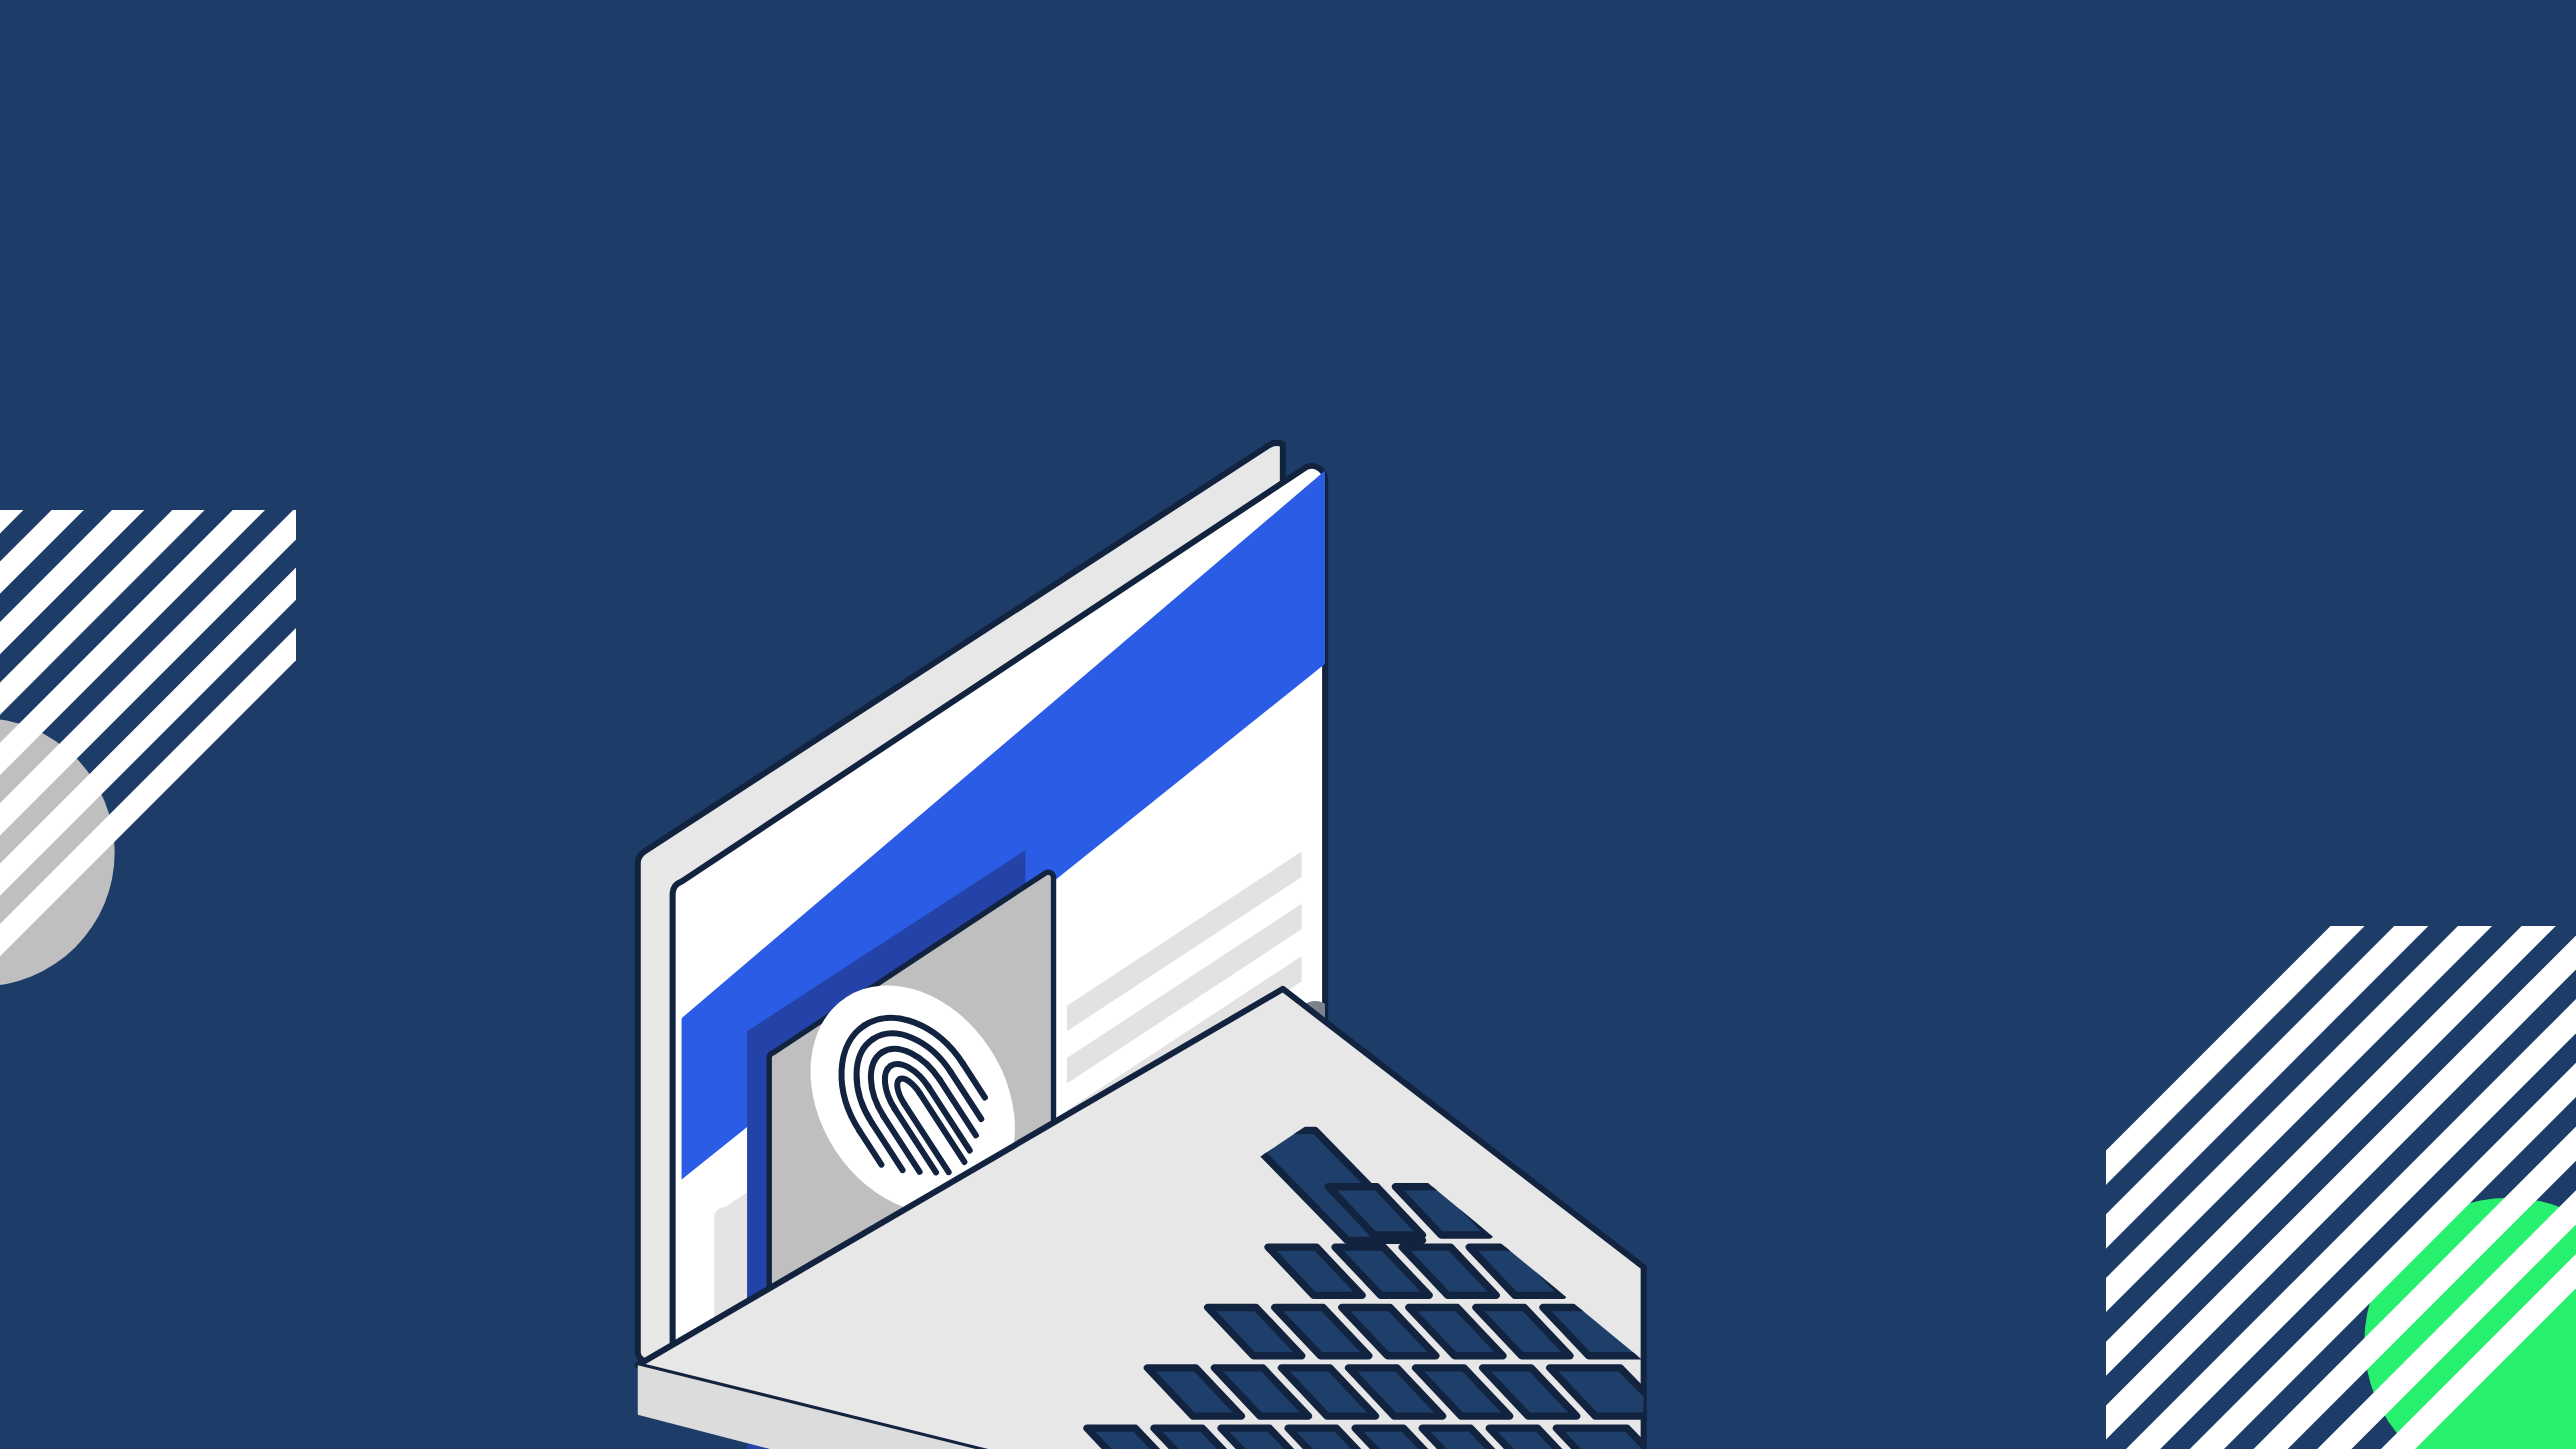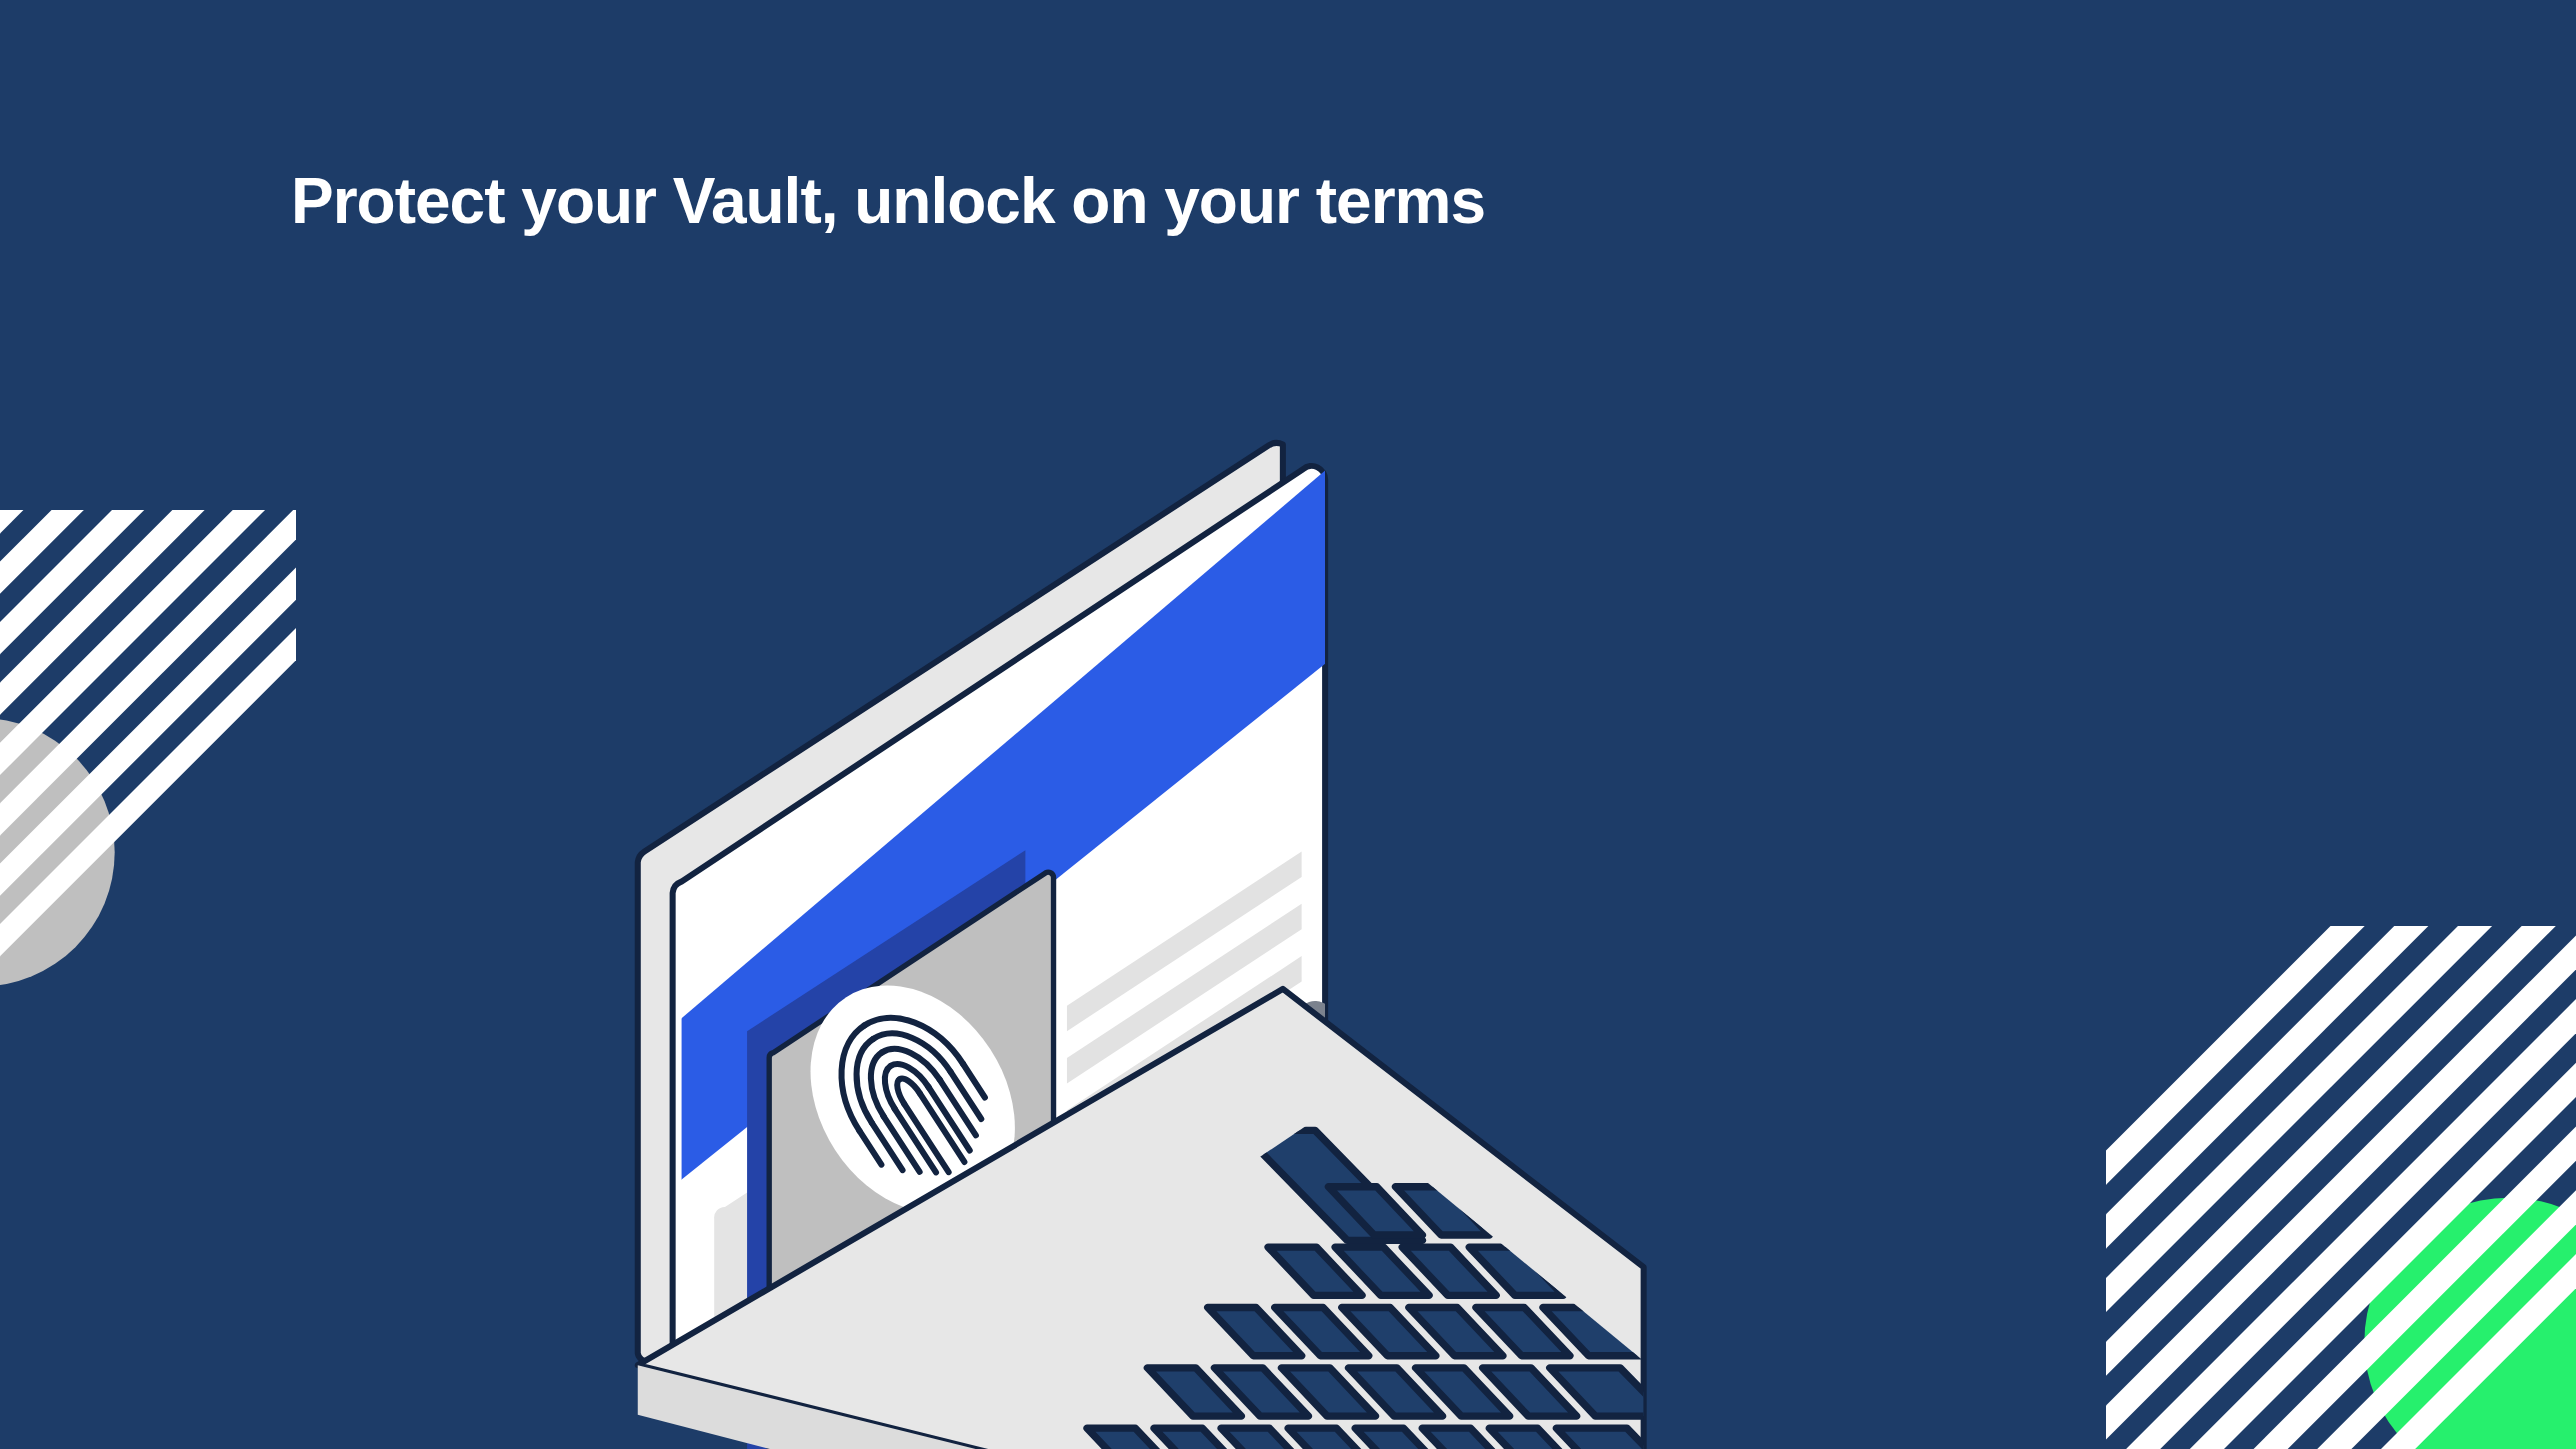--- a/index.html
+++ b/index.html
@@ -101,21 +101,20 @@
           <line x1="-300" y1="1135" x2="1060" y2="-225"></line>
           <line x1="-300" y1="1230" x2="1120" y2="-190"></line>
           <line x1="-300" y1="1325" x2="1180" y2="-155"></line>
           <line x1="-300" y1="1420" x2="1240" y2="-120"></line>
           <line x1="-300" y1="1515" x2="1300" y2="-85"></line>
         </g>
       </g>
     </svg>
   </div>
 
-  <h1 id="headline">Protect your Vault, unlock on your terms</h1>
 
   <div id="illustration">
     <svg viewBox="0 0 1520 1700" width="1020" height="1140" aria-hidden="true">
       <defs>
 
         <clipPath id="pageClip">
           <polygon points="100,860 1035,250 1035,1075 100,1520"></polygon>
         </clipPath>
         <clipPath id="screenClip">
           <polygon points="85,845 1045,225 1045,1090 85,1540"></polygon>

